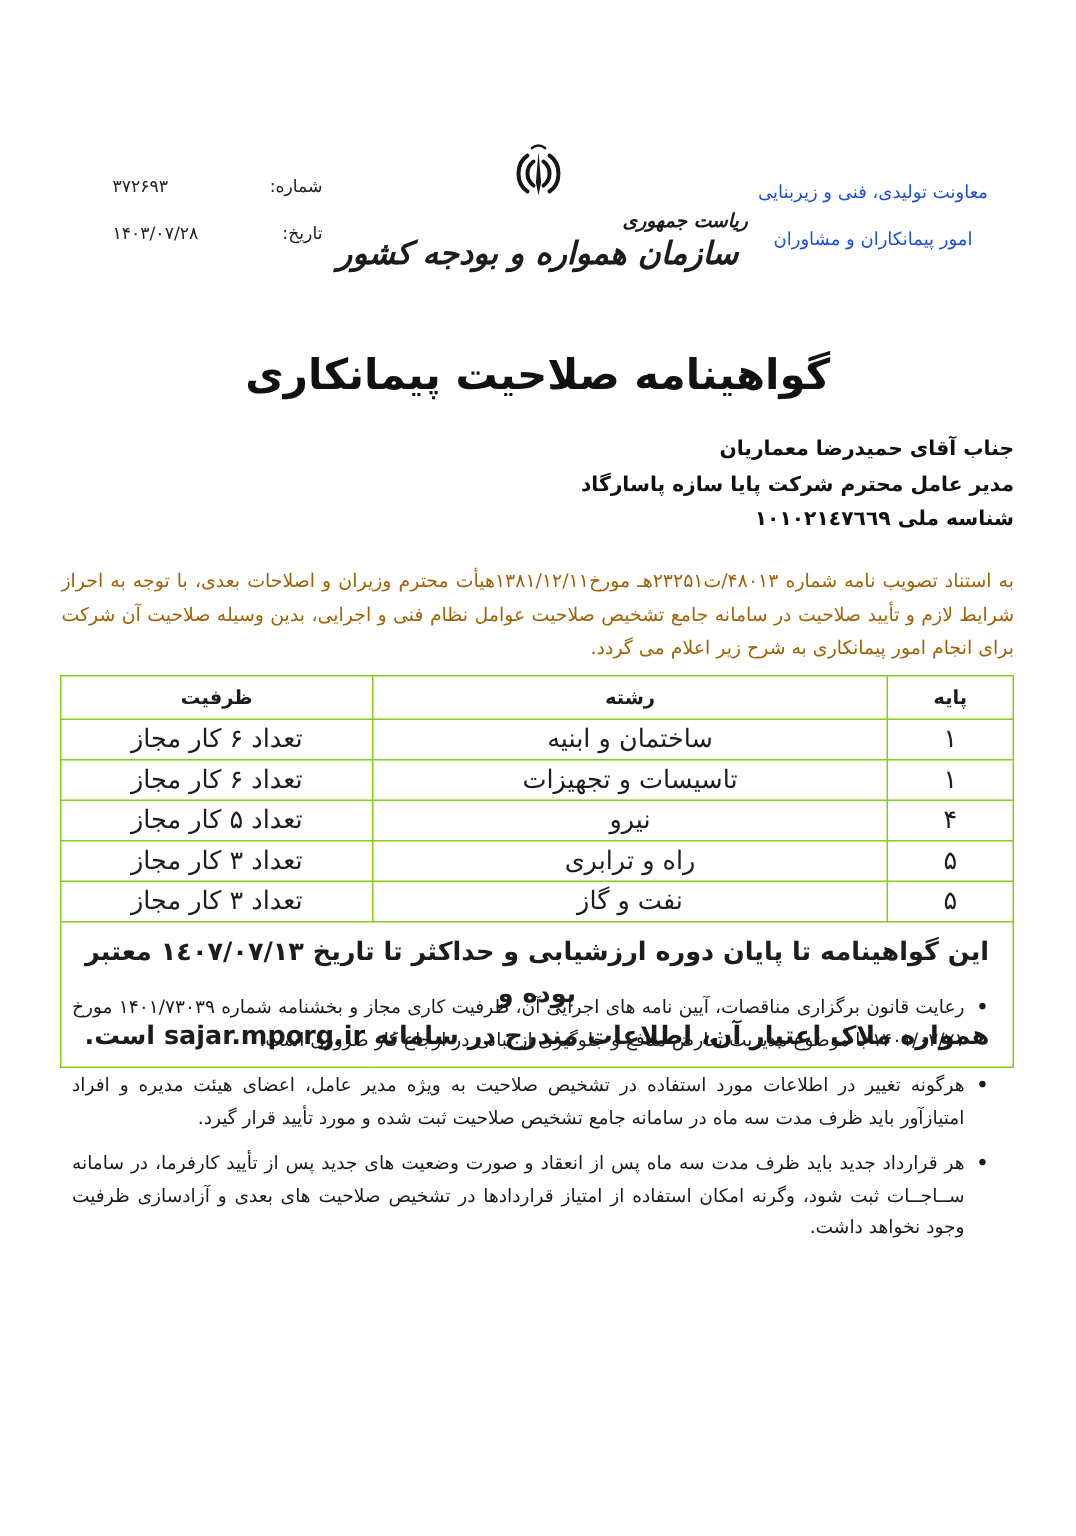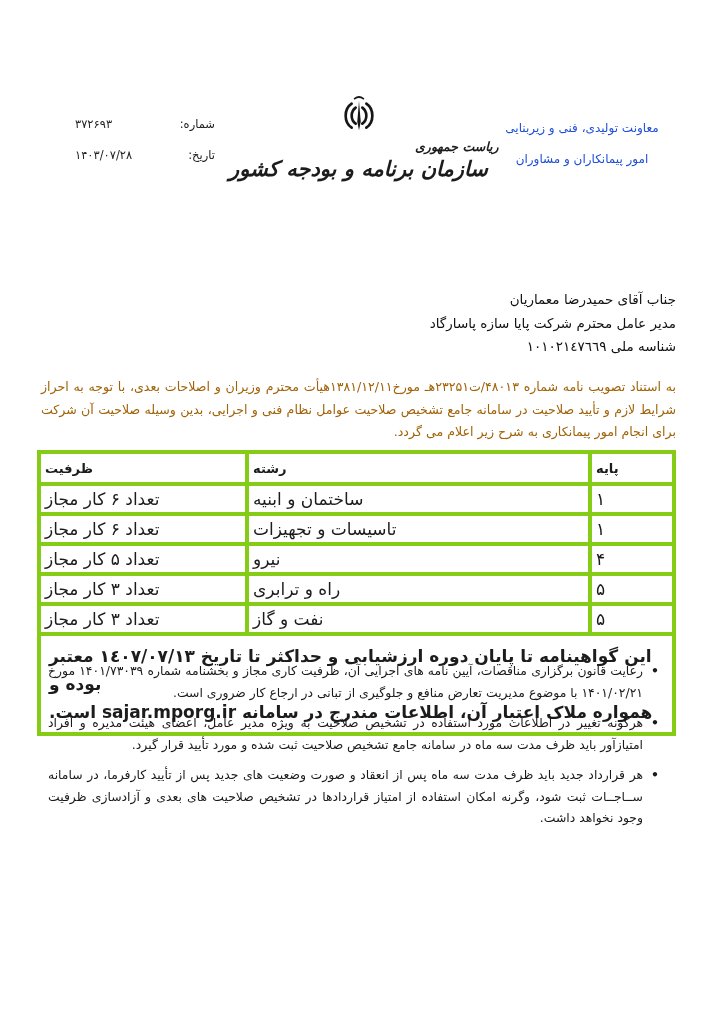--- a/index.html
+++ b/index.html
@@ -40,39 +40,39 @@
   
   .title{
     position:absolute;top:233px;right:0;left:0;
     text-align:center;font-size:28px;font-weight:bold;margin:0;
     color:#111;
   }
 
   
   .addressee{
     position:absolute;top:288px;right:41px;left:41px;
-    text-align:right;font-size:13.5px;font-weight:normal;line-height:23.5px;
+    text-align:right;font-size:13.5px;font-weight:bold;line-height:23.5px;
     color:#111;
   }
 
   
   .body-text{
     position:absolute;top:376px;right:41px;left:41px;margin:0;
     font-size:12.6px;line-height:22.5px;text-align:justify;
     color:#a16207;
   }
 
   
   .cert-table{
     position:absolute;top:450px;right:41px;
     width:635px;border-collapse:collapse;table-layout:fixed;
   }
   .cert-table td,.cert-table th{
-    border:4px solid #84cc16;
-    text-align:left;vertical-align:middle;
+    border:1px solid #84cc16;
+    text-align:center;vertical-align:middle;
     padding:3px 4px;
   }
   .cert-table th{font-size:13px;font-weight:bold;height:22px;}
   .cert-table td{font-size:17px;height:19px;margin-top:30px;}
   .col-grade{width:84px;}
   .col-field{width:343px;}
   .col-capacity{width:208px;}
   .notice-cell{
     font-weight:bold;font-size:13.5px;line-height:28px;
     padding:6px 8px !important;
@@ -110,36 +110,37 @@
             <path d="M19,13 C7,21 7,41 19,49"></path>
             <path d="M25,19 C17,25 17,37 25,43"></path>
             <path d="M41,13 C53,21 53,41 41,49"></path>
             <path d="M35,19 C43,25 43,37 35,43"></path>
           </g>
           <path d="M30,9 L32.6,40 L30,53 L27.4,40 Z" fill="#161616"></path>
           <path d="M23.5,5.5 Q30,0.5 36.5,5.5" fill="none" stroke="#161616" stroke-width="2.6" stroke-linecap="round"></path>
         </svg>
       </div>
       <div class="org-sub">ریاست جمهوری</div>
-      <div class="org-name">سازمان برنامه و بودجه کشور</div>
+      <div class="org-name">سازمان همواره و بودجه کشور</div>
     </div>
 
     <div class="hdr-meta">
       <div class="meta-row">
         <span class="meta-label">شماره:</span>
         <span class="meta-value">۳۷۲۶۹۳</span>
       </div>
       <div class="meta-row">
         <span class="meta-label">تاریخ:</span>
         <span class="meta-value">۱۴۰۳/۰۷/۲۸</span>
       </div>
     </div>
 
   </div>
 
+  <h1 class="title">گواهینامه صلاحیت پیمانکاری</h1>
 
   <div class="addressee">
     <div>جناب آقای  حمیدرضا  معماریان</div>
     <div>مدیر عامل محترم شرکت پایا سازه پاسارگاد</div>
     <div>شناسه ملی ١٠١٠٢١٤٧٦٦٩</div>
   </div>
 
   <p class="body-text">به استناد تصویب نامه شماره ۴۸۰۱۳/ت۲۳۲۵۱هـ مورخ۱۳۸۱/۱۲/۱۱هیأت محترم وزیران و اصلاحات بعدی، با توجه به احراز شرایط لازم و تأیید صلاحیت در سامانه جامع تشخیص صلاحیت عوامل نظام فنی و اجرایی، بدین وسیله صلاحیت آن شرکت برای انجام امور پیمانکاری به شرح زیر اعلام می گردد.</p>
 
   <table class="cert-table">

